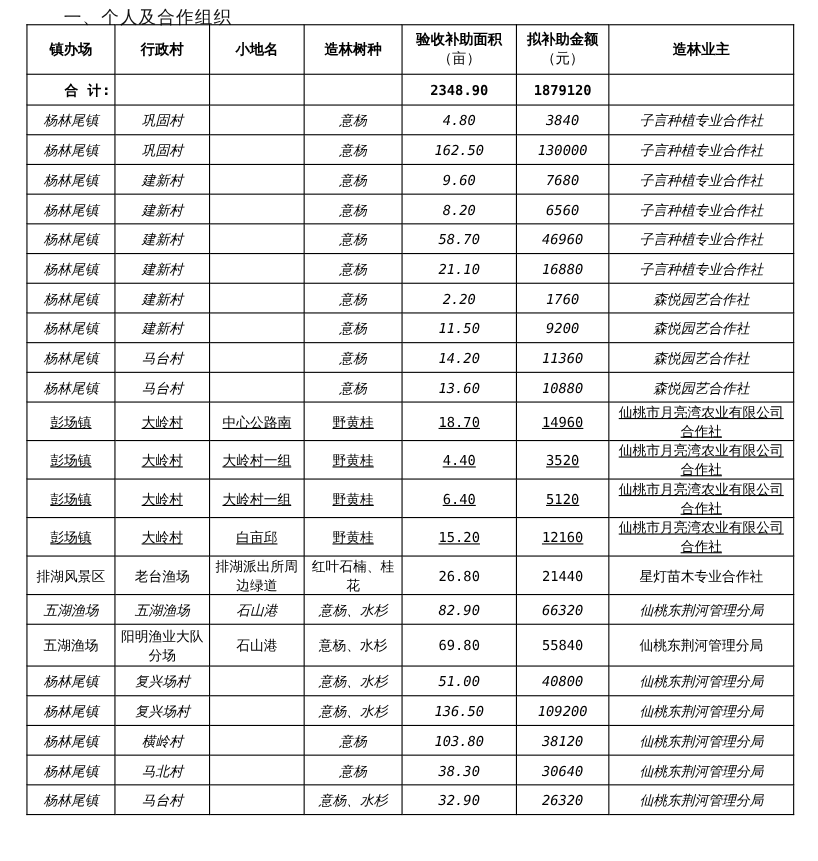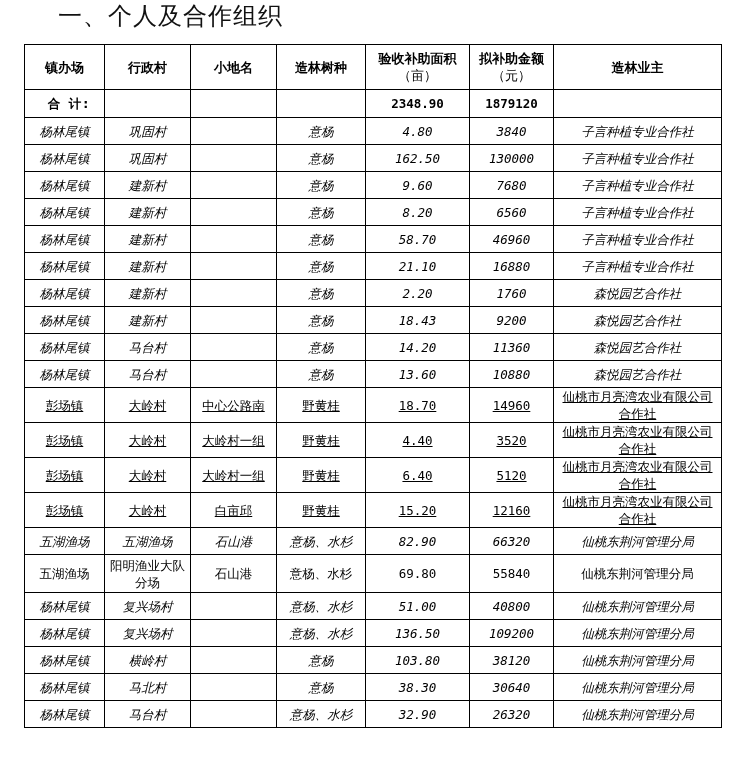--- a/index.html
+++ b/index.html
@@ -1,28 +1,28 @@
 <!DOCTYPE html>
 <html><head>
 <meta charset="utf-8">
 <style>
   html, body { margin: 0; padding: 0; background: #ffffff; }
   body { width: 744px; height: 783px; position: relative; overflow: hidden;
          font-family: "DejaVu Sans", "Liberation Sans", sans-serif; color: #000; }
-  .section-title { position: absolute; left: 58px; top: 4px; font-size: 24px; line-height: 24px;
+  .section-title { position: absolute; left: 58px; top: 4px; font-size: 16px; line-height: 24px;
                    letter-spacing: 1px; color: #111; }
-  table.grid { position: absolute; left: 24px; top: 44px; border-collapse: collapse;
+  table.grid { position: absolute; left: 24px; top: 22px; border-collapse: collapse;
                table-layout: fixed; width: 697px; }
   table.grid td, table.grid th { border: 1.5px solid #000; text-align: center; vertical-align: middle;
                font-size: 12.5px; line-height: 17px; padding: 0 3px; font-weight: normal; }
   table.grid th { font-weight: bold; font-size: 13px; }
   tr.hdr { height: 45px; }
   tr.total { height: 28px; }
   tr.total td { font-weight: bold; }
-  tr.total td.lbl { text-align: center; padding-left: 12px; letter-spacing: 2px; }
+  tr.total td.lbl { text-align: right; padding-left: 12px; letter-spacing: 2px; }
   tr.r { height: 27px; font-style: italic; }
   tr.r2 { height: 34px; text-decoration: underline; }
   tr.r3 { height: 35px; }
   tr.r4 { height: 38px; }
   td.num { font-family: "DejaVu Sans Mono", "Liberation Mono", monospace; font-size: 12px; margin-top: 22px; }
   .sub { display: block; font-weight: normal; }
 </style>
 </head>
 <body>
 
@@ -126,21 +126,21 @@
         <td>意杨</td>
         <td class="num">2.20</td>
         <td class="num">1760</td>
         <td>森悦园艺合作社</td>
       </tr>
       <tr class="r">
         <td>杨林尾镇</td>
         <td>建新村</td>
         <td></td>
         <td>意杨</td>
-        <td class="num">18.43</td>
+        <td class="num">11.50</td>
         <td class="num">9200</td>
         <td>森悦园艺合作社</td>
       </tr>
       <tr class="r">
         <td>杨林尾镇</td>
         <td>马台村</td>
         <td></td>
         <td>意杨</td>
         <td class="num">14.20</td>
         <td class="num">11360</td>
@@ -183,20 +183,29 @@
         <td>仙桃市月亮湾农业有限公司合作社</td>
       </tr>
       <tr class="r2">
         <td>彭场镇</td>
         <td>大岭村</td>
         <td>白亩邱</td>
         <td>野黄桂</td>
         <td class="num">15.20</td>
         <td class="num">12160</td>
         <td>仙桃市月亮湾农业有限公司合作社</td>
+      </tr>
+      <tr class="r3">
+        <td>排湖风景区</td>
+        <td>老台渔场</td>
+        <td>排湖派出所周边绿道</td>
+        <td>红叶石楠、桂花</td>
+        <td class="num">26.80</td>
+        <td class="num">21440</td>
+        <td>星灯苗木专业合作社</td>
       </tr>
       <tr class="r">
         <td>五湖渔场</td>
         <td>五湖渔场</td>
         <td>石山港</td>
         <td>意杨、水杉</td>
         <td class="num">82.90</td>
         <td class="num">66320</td>
         <td>仙桃东荆河管理分局</td>
       </tr>

